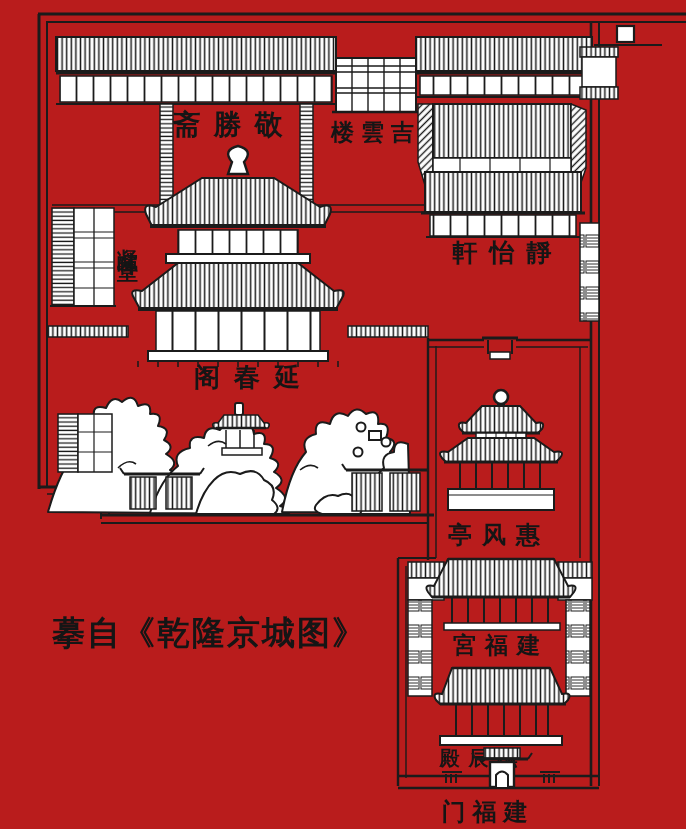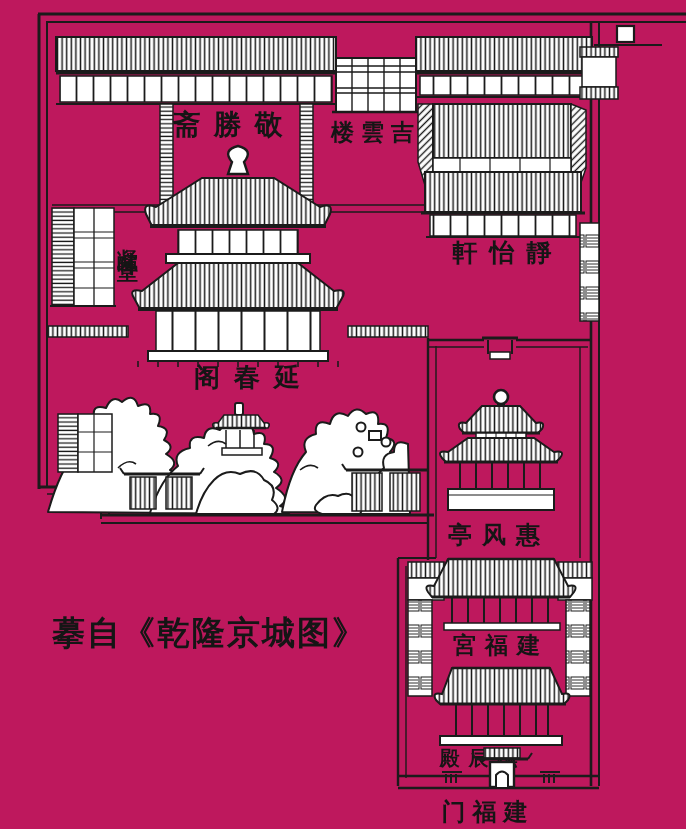--- a/index.html
+++ b/index.html
@@ -1,17 +1,17 @@
 <!DOCTYPE html>
 <html><head>
 <meta charset="utf-8">
 <style>
   html,body{margin:0;padding:0;background:#e8e8e8;}
   .stage{
-    width:686px;height:829px;background:#be185d;position:relative;margin:0 auto;
+    width:686px;height:829px;background:#b91c1c;position:relative;margin:0 auto;
     font-family:"Liberation Sans","DejaVu Sans",sans-serif;
   }
   svg{position:absolute;left:0;top:0;}
   text{fill:#151515;}
   .lbl{font-weight:600;}
   .caption{font-weight:700;}
   .vtext{writing-mode:vertical-rl;text-orientation:upright;}
 </style>
 </head>
 <body>

